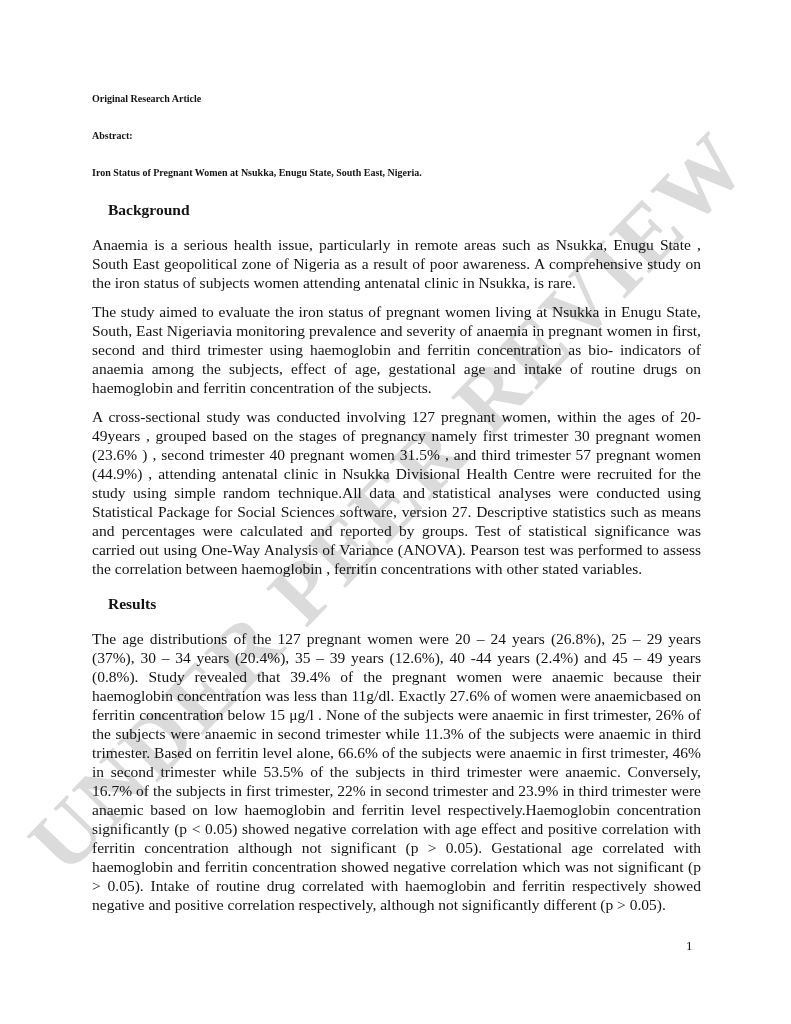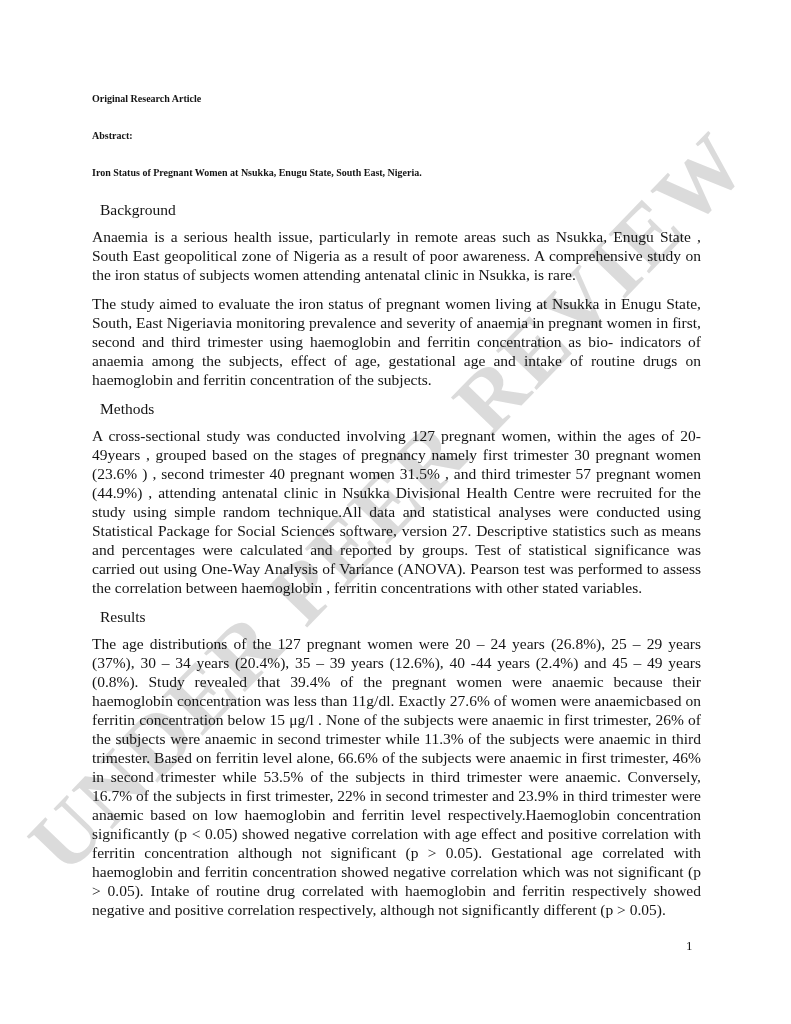--- a/index.html
+++ b/index.html
@@ -36,24 +36,24 @@
     width: 609px;
     z-index: 1;
   }
   .front {
     font-weight: bold;
     font-size: 10px;
     line-height: 19px;
     margin: 0 0 18px 0;
   }
   .heading {
-    font-weight: normal;
+    font-weight: bold;
     font-size: 15.5px;
     line-height: 19px;
-    margin: 8px;
+    margin: 16px;
   }
   .para {
     font-size: 15.5px;
     line-height: 19px;
     margin: 0 0 10px 0;
     text-align: justify;
   }
   .page-number {
     position: absolute;
     left: 686px;
@@ -81,21 +81,20 @@
     <section>
       <h3 class="heading">Background</h3>
       <p class="para">Anaemia is a serious health issue, particularly in remote areas such as Nsukka, Enugu State , South East geopolitical zone of Nigeria as a result of poor awareness. A comprehensive study on the iron status of subjects women attending antenatal clinic in Nsukka, is rare.</p>
     </section>
 
     <section>
       <p class="para">The study aimed to evaluate the iron status of pregnant women living at Nsukka in Enugu State, South, East Nigeriavia monitoring prevalence and severity of anaemia in pregnant women in first, second and third trimester using haemoglobin and ferritin concentration as bio- indicators of anaemia among the subjects, effect of age, gestational age and intake of routine drugs on haemoglobin and ferritin concentration of the subjects.</p>
     </section>
 
     <section>
-      <h3 class="heading">Methods</h3>
       <p class="para">A cross-sectional study was conducted involving 127 pregnant women, within the ages of 20-49years , grouped based on the stages of pregnancy namely first trimester 30 pregnant women (23.6% ) , second trimester 40 pregnant women 31.5% , and third trimester 57 pregnant women (44.9%) , attending antenatal clinic in Nsukka Divisional Health Centre were recruited for the study using simple random technique.All data and statistical analyses were conducted using Statistical Package for Social Sciences software, version 27. Descriptive statistics such as means and percentages were calculated and reported by groups. Test of statistical significance was carried out using One-Way Analysis of Variance (ANOVA). Pearson test was performed to assess the correlation between haemoglobin , ferritin concentrations with other stated variables.</p>
     </section>
 
     <section>
       <h3 class="heading">Results</h3>
       <p class="para">The age distributions of the 127 pregnant women were 20 – 24 years (26.8%), 25 – 29 years (37%), 30 – 34 years (20.4%), 35 – 39 years (12.6%), 40 -44 years (2.4%) and 45 – 49 years (0.8%). Study revealed that 39.4% of the pregnant women were anaemic because their haemoglobin concentration was less than 11g/dl. Exactly 27.6% of women were anaemicbased on ferritin concentration below 15 μg/l . None of the subjects were anaemic in first trimester, 26% of the subjects were anaemic in second trimester while 11.3% of the subjects were anaemic in third trimester. Based on ferritin level alone, 66.6% of the subjects were anaemic in first trimester, 46% in second trimester while 53.5% of the subjects in third trimester were anaemic. Conversely, 16.7% of the subjects in first trimester, 22% in second trimester and 23.9% in third trimester were anaemic based on low haemoglobin and ferritin level respectively.Haemoglobin concentration significantly (p &lt; 0.05) showed negative correlation with age effect and positive correlation with ferritin concentration although not significant (p &gt; 0.05). Gestational age correlated with haemoglobin and ferritin concentration showed negative correlation which was not significant (p &gt; 0.05). Intake of routine drug correlated with haemoglobin and ferritin respectively showed negative and positive correlation respectively, although not significantly different (p &gt; 0.05).</p>
     </section>
 
   </div>
 

